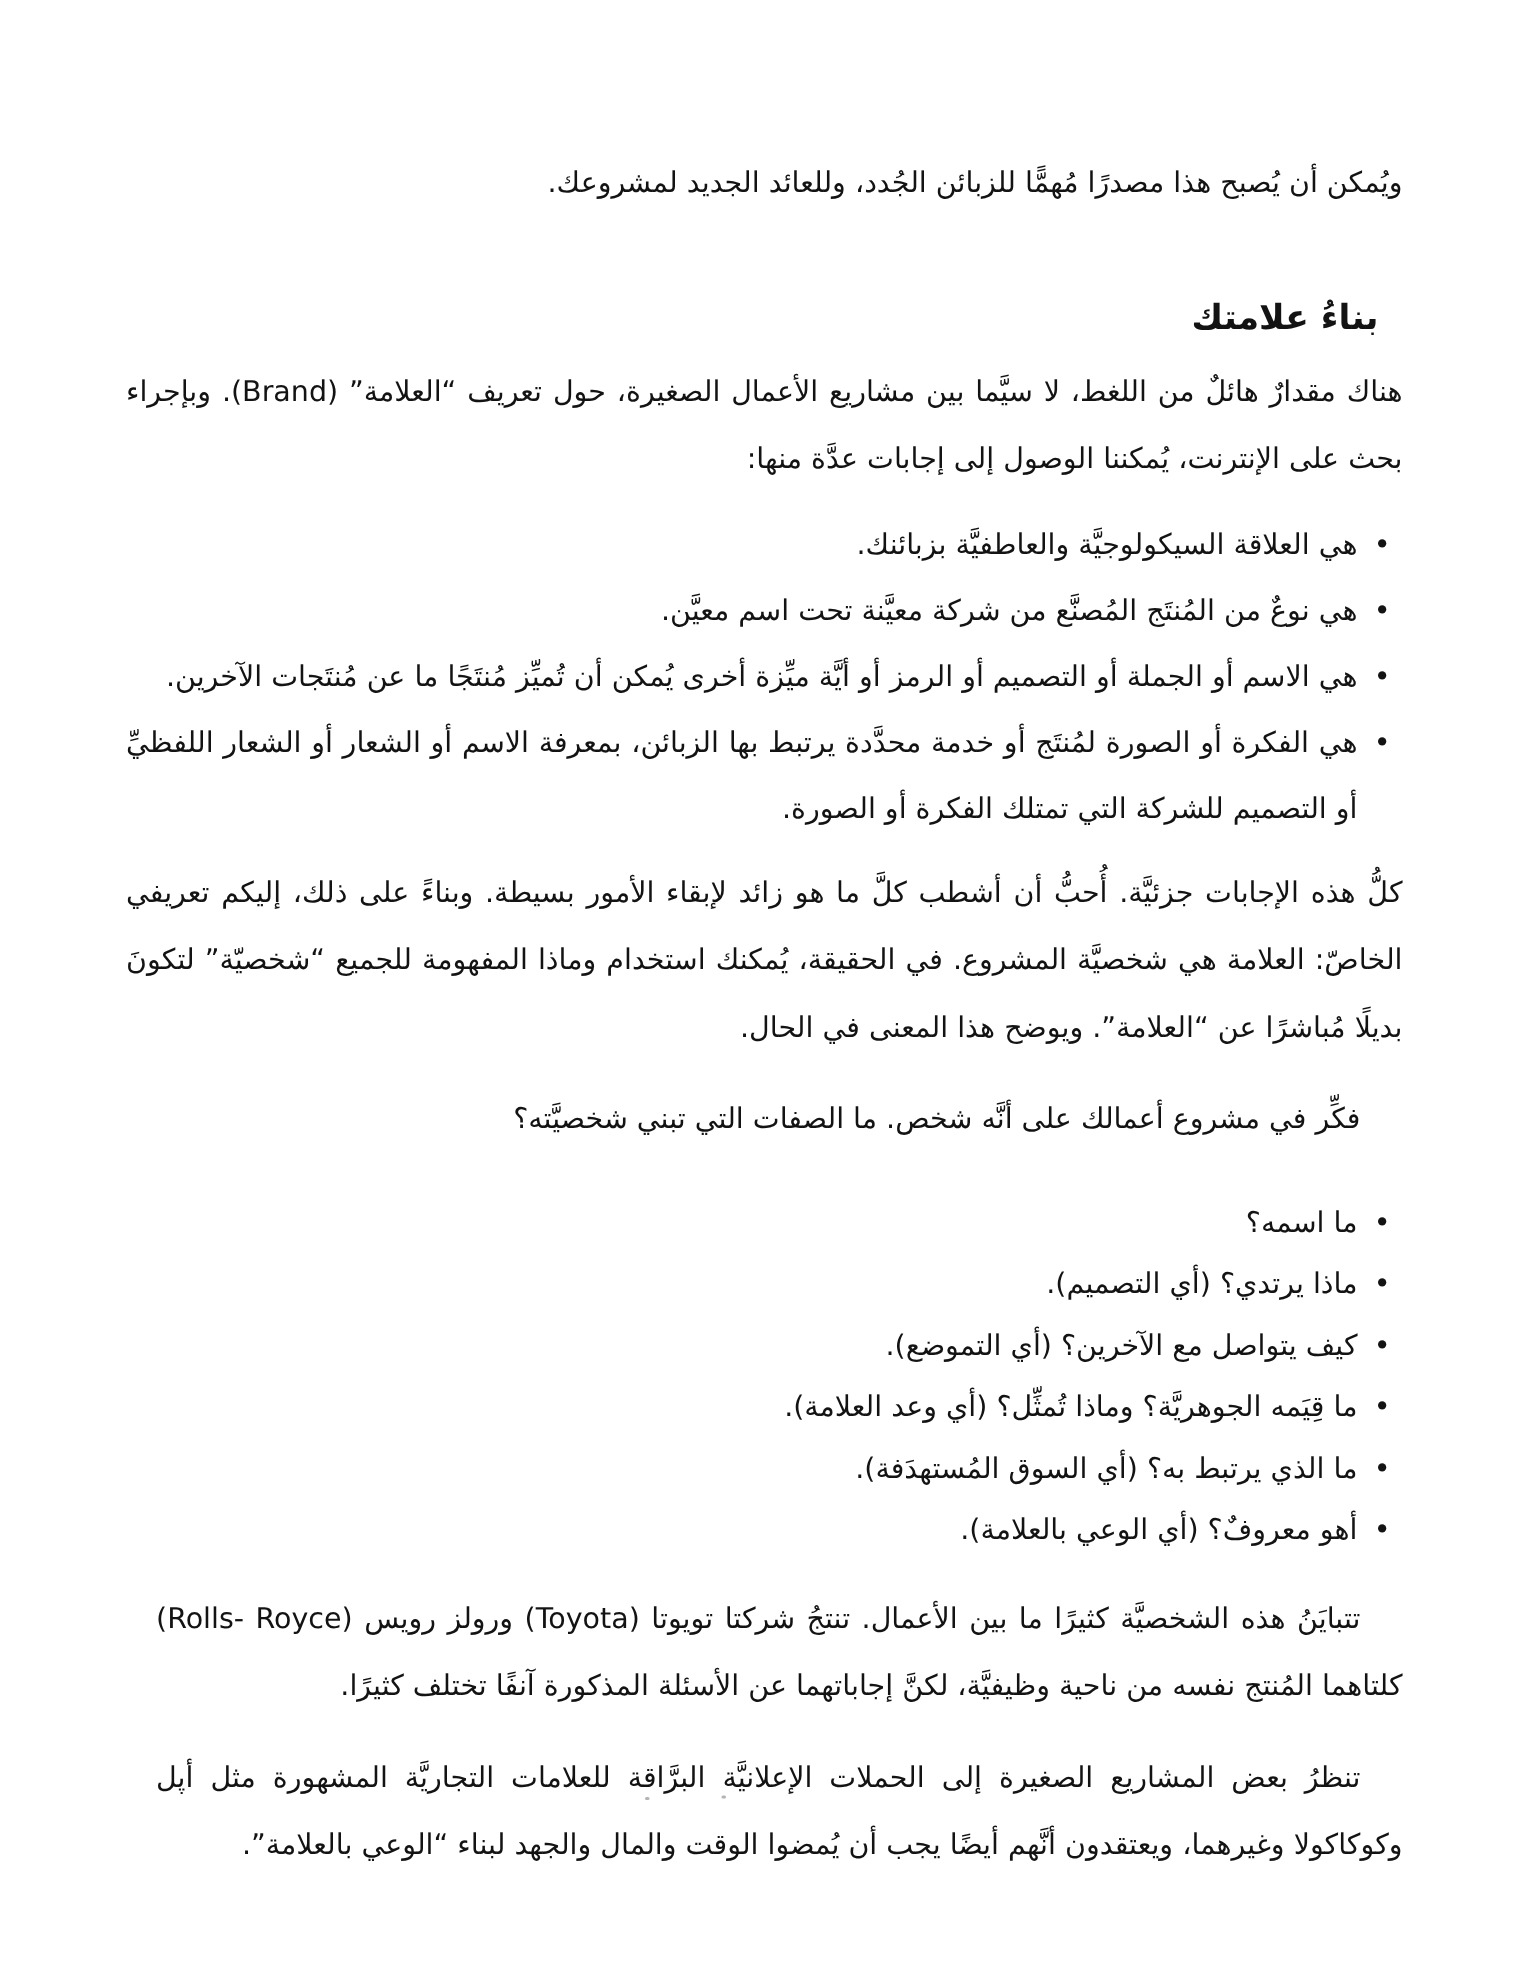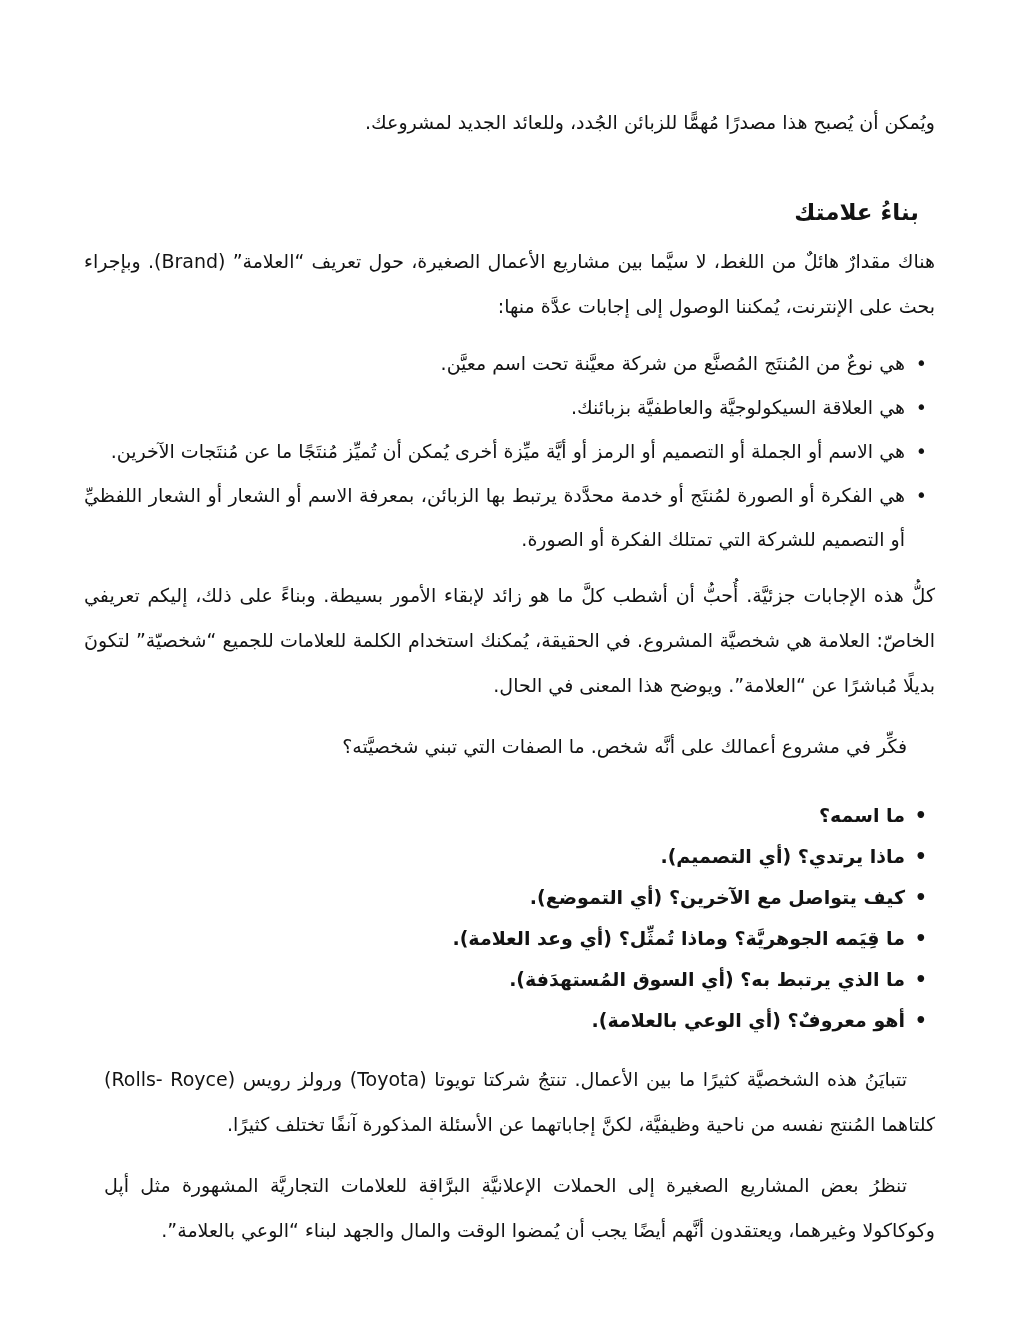--- a/index.html
+++ b/index.html
@@ -61,21 +61,20 @@
   ul.bullets li::before {
     content: "\2022";
     position: absolute;
     right: 0;
     top: 0;
     font-size: 19px;
   }
   ul.questions {
     margin-top: 26px;
     margin-bottom: 14px;
-    font-weight: bold;
   }
   ul.questions li {
     line-height: 41px;
   }
   p.after-list {
     margin-top: 12px;
   }
   p.spaced {
     margin-top: 16px;
     margin-left: 20px;
@@ -105,27 +104,27 @@
 <div class="page">
   <div class="content">
 
     <p class="body intro">ويُمكن أن يُصبح هذا مصدرًا مُهمًّا للزبائن الجُدد، وللعائد الجديد لمشروعك.</p>
 
     <h2 class="heading">بناءُ علامتك</h2>
 
     <p class="body">هناك مقدارٌ هائلٌ من اللغط، لا سيَّما بين مشاريع الأعمال الصغيرة، حول تعريف “العلامة” (Brand). وبإجراء بحث على الإنترنت، يُمكننا الوصول إلى إجابات عدَّة منها:</p>
 
     <ul class="bullets">
+      <li>هي العلاقة السيكولوجيَّة والعاطفيَّة بزبائنك.</li>
       <li>هي نوعٌ من المُنتَج المُصنَّع من شركة معيَّنة تحت اسم معيَّن.</li>
-      <li>هي العلاقة السيكولوجيَّة والعاطفيَّة بزبائنك.</li>
       <li>هي الاسم أو الجملة أو التصميم أو الرمز أو أيَّة ميِّزة أخرى يُمكن أن تُميِّز مُنتَجًا ما عن مُنتَجات الآخرين.</li>
       <li>هي الفكرة أو الصورة لمُنتَج أو خدمة محدَّدة يرتبط بها الزبائن، بمعرفة الاسم أو الشعار أو الشعار اللفظيِّ أو التصميم للشركة التي تمتلك الفكرة أو الصورة.</li>
     </ul>
 
-    <p class="body after-list">كلُّ هذه الإجابات جزئيَّة. أُحبُّ أن أشطب كلَّ ما هو زائد لإبقاء الأمور بسيطة. وبناءً على ذلك، إليكم تعريفي الخاصّ: العلامة هي شخصيَّة المشروع. في الحقيقة، يُمكنك استخدام الكلمة للعلامات للجميع “شخصيّة” لتكونَ بديلًا مُباشرًا عن “العلامة”. ويوضح هذا المعنى في الحال.</p>
+    <p class="body after-list">كلُّ هذه الإجابات جزئيَّة. أُحبُّ أن أشطب كلَّ ما هو زائد لإبقاء الأمور بسيطة. وبناءً على ذلك، إليكم تعريفي الخاصّ: العلامة هي شخصيَّة المشروع. في الحقيقة، يُمكنك استخدام وماذا المفهومة للجميع “شخصيّة” لتكونَ بديلًا مُباشرًا عن “العلامة”. ويوضح هذا المعنى في الحال.</p>
 
     <p class="body indent spaced">فكِّر في مشروع أعمالك على أنَّه شخص. ما الصفات التي تبني شخصيَّته؟</p>
 
     <ul class="bullets questions">
       <li>ما اسمه؟</li>
       <li>ماذا يرتدي؟ (أي التصميم).</li>
       <li>كيف يتواصل مع الآخرين؟ (أي التموضع).</li>
       <li>ما قِيَمه الجوهريَّة؟ وماذا تُمثِّل؟ (أي وعد العلامة).</li>
       <li>ما الذي يرتبط به؟ (أي السوق المُستهدَفة).</li>
       <li>أهو معروفٌ؟ (أي الوعي بالعلامة).</li>

